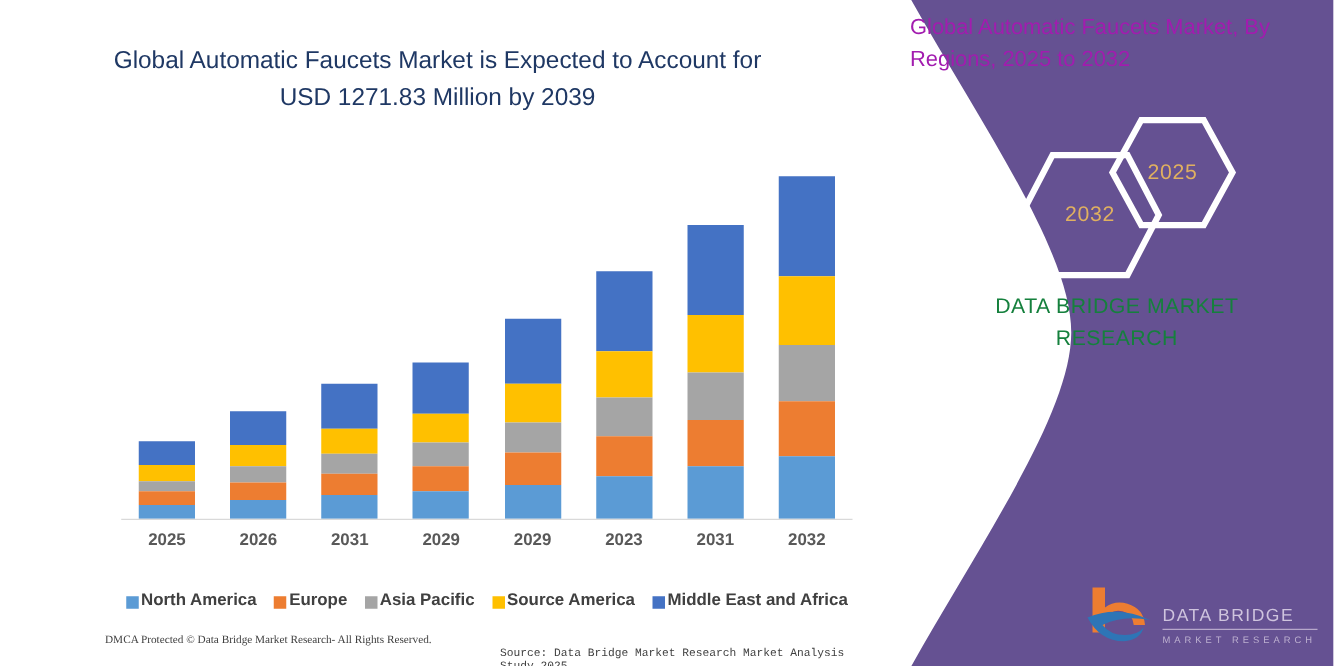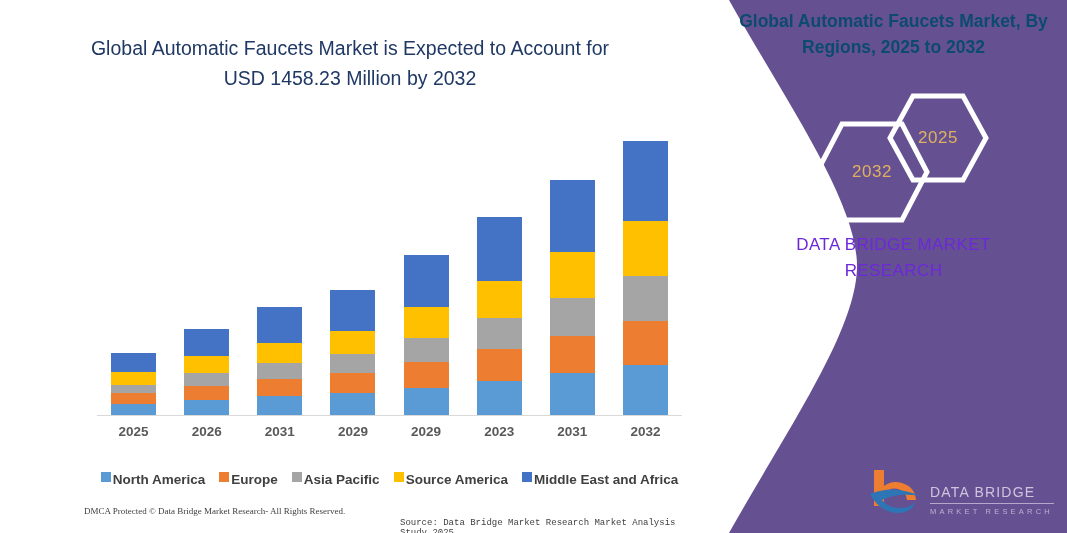--- a/index.html
+++ b/index.html
@@ -17,37 +17,37 @@
     overflow:hidden;
   }
   #right-panel .panel-shape {
     position:absolute; inset:0; width:100%; height:100%;
   }
   #right-panel .panel-content {
     position:absolute; top:0; right:0; width:347px; height:533px;
   }
   #panel-title {
     position:absolute; top:8px; left:0; width:347px;
-    text-align:center; color:#0c4a6e;
-    font-size:17.5px; line-height:26px; font-weight:700;
+    color:#a21caf;
+    font-size:17.5px; line-height:26px; font-weight:400;
     padding:0 8px;
   }
   #hex-group { position:absolute; top:92px; left:92px; width:180px; height:115px; }
   .hex { position:absolute; }
   .hex svg { display:block; }
   .hex-label {
     position:absolute; inset:0; display:flex;
     align-items:center; justify-content:center;
     color:#E0B060; font-size:17px; letter-spacing:.5px;
   }
   #hex-2025 { top:0; left:74px; width:104px; height:92px; }
   #hex-2032 { top:27px; left:0; width:120px; height:106px; }
   #brand-text {
     position:absolute; top:232px; left:0; width:347px;
-    text-align:center; color:#6d28d9;
+    text-align:center; color:#15803d;
     font-size:17px; line-height:26px; letter-spacing:.4px;
   }
   #logo { position:absolute; top:466px; left:148px; width:190px; height:48px; }
   #logo-mark { position:absolute; top:0; left:0; width:58px; height:48px; }
   #logo-words { position:absolute; top:6px; left:62px; width:128px; }
   #logo-name {
     color:#cfc4de; font-size:14px; letter-spacing:1.2px;
     line-height:16px; font-weight:400;margin-top:12px;
   }
   #logo-rule { height:1px; background:#b7a8cb; margin:3px 0 3px 0; width:124px; }
@@ -92,21 +92,21 @@
   #x-labels .xl {
     flex:1 1 0; text-align:center;
     color:#595959; font-size:13.5px; font-weight:bold;
   }
 
   #legend {
     position:absolute; left:97px; top:472px; width:585px;
     display:flex; justify-content:center; align-items:center;
     gap:14px;
   }
-  .leg-item { display:flex; align-items:flex-start; gap:2px; }
+  .leg-item { display:flex; align-items:flex-end; gap:2px; }
   .leg-swatch { width:10px; height:10px; display:block; }
   .leg-label { color:#404040; font-size:13.5px; font-weight:bold; white-space:nowrap; }
 
   #footer { position:absolute; left:0; top:506px; width:700px; height:22px; }
   #footer-left {
     position:absolute; left:84px; top:0;
     color:#3f3f3f; font-family:"Liberation Serif", serif; font-size:9px;
   }
   #footer-right {
     position:absolute; left:400px; top:12px;
@@ -115,21 +115,21 @@
 </style>
 </head>
 <body>
 
 <div id="page">
 
   <div id="left-panel">
 
     <div id="chart-title">
       <div>Global Automatic Faucets Market is Expected to Account for</div>
-      <div>USD 1458.23 Million by 2032</div>
+      <div>USD 1271.83 Million by 2039</div>
     </div>
 
     <div id="plot">
       <div id="bars">
           <div class="bar-col">
             <div class="bar">
               <div class="seg" title="Middle East and Africa 2025: 86.4" style="height: 18.6092px; background: rgb(68, 114, 196);"></div>
               <div class="seg" title="South America 2025: 59.1" style="height: 12.7292px; background: rgb(255, 192, 0);"></div>
               <div class="seg" title="Asia Pacific 2025: 40.9" style="height: 8.80923px; background: rgb(165, 165, 165);"></div>
               <div class="seg" title="Europe 2025: 50" style="height: 10.7692px; background: rgb(237, 125, 49);"></div>

